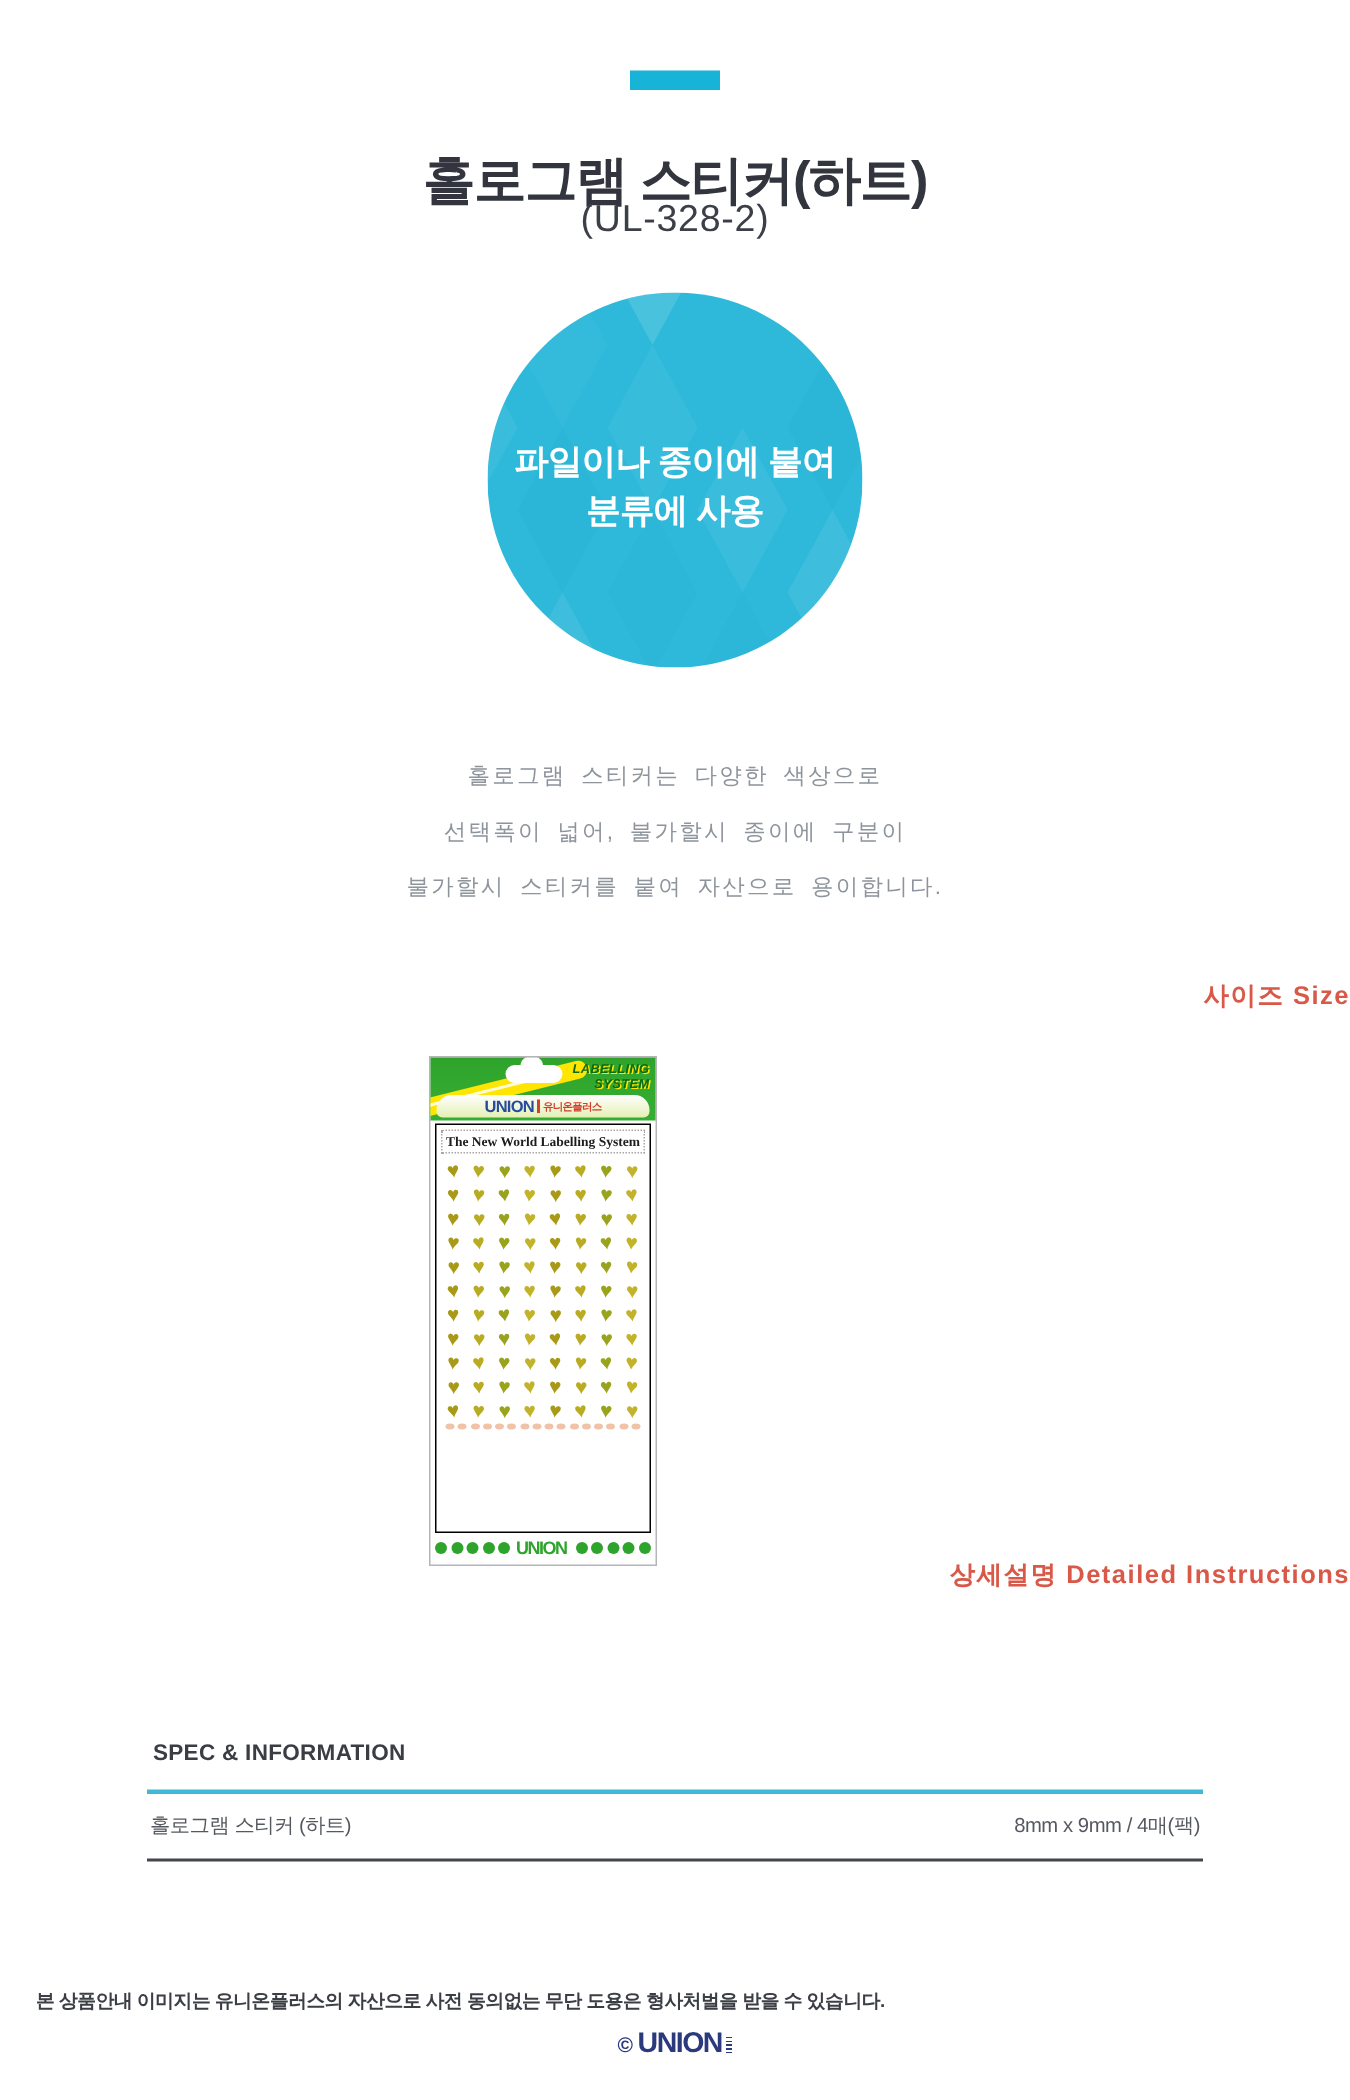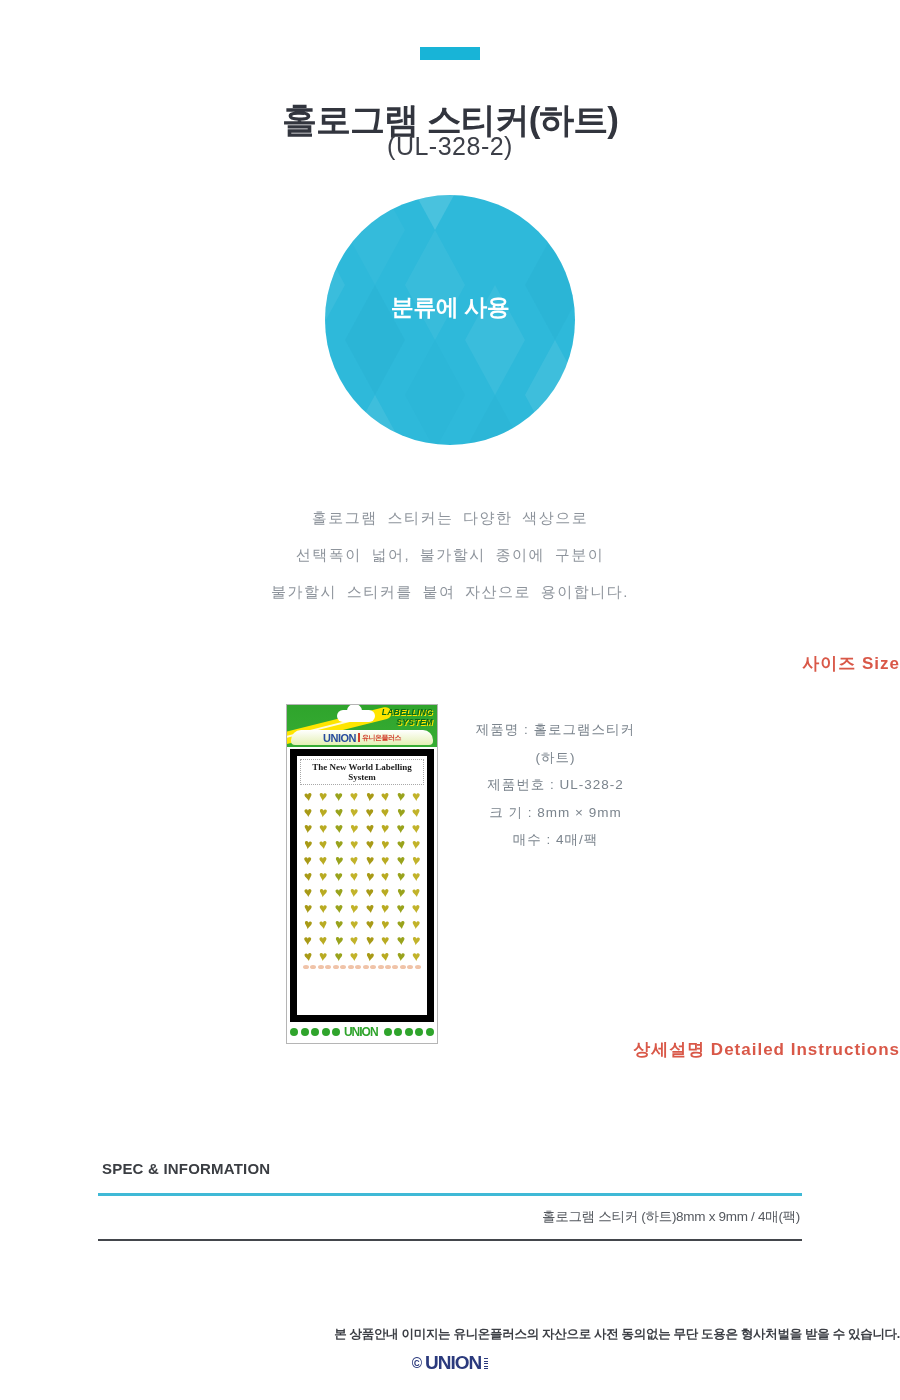--- a/index.html
+++ b/index.html
@@ -47,21 +47,21 @@
   .label-sys { position:absolute; right:4px; top:3px; text-align:right; font-style:italic;
             font-weight:800; font-size:8.5px; line-height:9.5px; color:#0d6b12;
             text-shadow:1px 1px 0 #ffe500; letter-spacing:0.3px; }
   .union-band { position:absolute; left:4px; right:4px; bottom:2px; height:15px;
             background:linear-gradient(#ffffff,#e4f0b4); border-radius:10px 10px 4px 4px;
             display:flex; align-items:center; justify-content:center; gap:2px; }
   .union-band .brand { color:#274b9e; font-weight:800; font-size:11px; letter-spacing:-0.5px; }
   .union-tick { width:2px; height:9px; background:#d2402e; }
   .union-kr { color:#d2402e; font-weight:700; font-size:7px; letter-spacing:-0.5px; }
 
-  .sheet { position:absolute; top:44px; left:3px; right:3px; bottom:21px; border:7px solid #000000; background:#fff; }
+  .sheet { position:absolute; top:44px; left:3px; right:3px; bottom:21px; border:1px solid #000000; background:#fff; }
   .tagline-box { margin:3px 3px 2px; border:1px dotted #a8a8a8; padding:2px 0; text-align:center;
             font-family:"Liberation Serif", serif; font-size:9px; font-weight:700; color:#1c1c1c; }
   .hearts { display:grid; grid-template-columns:repeat(8,1fr); justify-items:center; padding:1px 3px 0; }
   .heart { font-size:14px; line-height:16px; display:inline-block; }
   .pale-dots { display:flex; justify-content:space-between; padding:1px 6px 0; }
   .pale-dot { width:6px; height:4px; border-radius:50%; background:#f0c3a8; }
 
   .pkg-footer { position:absolute; left:4px; right:4px; bottom:3px; height:16px;
             display:flex; align-items:center; justify-content:center; gap:2.5px; background:#fff; }
   .gdot { width:8px; height:8px; border-radius:50%; background:#2fa42c; flex:0 0 auto; }
@@ -71,26 +71,26 @@
   .micro-block.navy { background:repeating-linear-gradient(#2b3a7d 0 1px, #fff 1px 2.5px); height:11px; }
 
   
   .size-specs { position:absolute; left:468px; top:716px; width:175px; text-align:center;
             color:#7b848d; font-size:13.5px; line-height:27.5px; letter-spacing:1px; }
 
   
   .spec-info { position:absolute; left:98px; top:1156px; width:704px; }
   .spec-info h2 { margin:4px; font-size:15px; font-weight:800; color:#3a3d42; letter-spacing:0.2px; }
   .cyan-rule { margin-top:16px; height:3px; background:#3fb9d6; }
-  .spec-row { display:flex; justify-content:flex-end; align-items:center;
+  .spec-row { display:flex; justify-content:space-between; align-items:center;
             padding:12px 2px 13px; font-size:13.5px; color:#55595f; letter-spacing:-0.3px; }
   .dark-rule { height:2px; background:#43464c; }
 
   
-  .notice { position:absolute; left:0; right:0; top:1326px; text-align:right;
+  .notice { position:absolute; left:0; right:0; top:1326px; text-align:left;
             font-size:12.5px; font-weight:700; color:#3b3e44; letter-spacing:-0.3px;margin-left:24px; }
   .logo { position:absolute; left:0; right:0; top:1352px; text-align:center; color:#2b3a7d;
             display:flex; align-items:center; justify-content:center; gap:3px; }
   .logo .copy { font-size:14px; font-weight:700; }
   .logo .brand { font-size:19px; font-weight:800; letter-spacing:-1px; }
 </style>
 </head>
 <body>
 
 <div class="page">
@@ -122,20 +122,21 @@
           <polygon points="230,-75 260,-20 230,35 200,-20" fill="#ffffff" opacity="0.03"></polygon>
           <polygon points="230,35 260,90 230,145 200,90" fill="#007fa3" opacity="0.05"></polygon>
           <polygon points="230,145 260,200 230,255 200,200" fill="#ffffff" opacity="0.08"></polygon>
           <polygon points="290,-20 320,35 290,90 260,35" fill="#ffffff" opacity="0.13"></polygon>
           <polygon points="290,90 320,145 290,200 260,145" fill="#ffffff" opacity="0.05"></polygon>
           <polygon points="290,200 320,255 290,310 260,255" fill="#007fa3" opacity="0.03"></polygon>
           <polygon points="290,310 320,365 290,420 260,365" fill="#ffffff" opacity="0.09"></polygon>
         </g>
     </svg>
     <div class="hero-text">
+      <div>파일이나 종이에 붙여</div>
       <div>분류에 사용</div>
     </div>
   </div>
 
   <div class="desc">
       <div>홀로그램 스티커는 다양한  색상으로</div>
       <div>선택폭이 넓어, 불가할시 종이에 구분이</div>
       <div>불가할시 스티커를 붙여 자산으로 용이합니다.</div>
     </div>
 
@@ -281,26 +282,20 @@
       <span class="dots-right" style="display:flex;gap:2.5px;">
           <span class="gdot"></span>
           <span class="gdot"></span>
           <span class="gdot"></span>
           <span class="gdot"></span>
           <span class="gdot"></span>
         </span>
     </div>
   </div>
 
-  <div class="size-specs">
-      <div>제품명 : 홀로그램스티커(하트)</div>
-      <div>제품번호 :  UL-328-2</div>
-      <div>크  기 :  8mm × 9mm</div>
-      <div>매수 : 4매/팩</div>
-    </div>
 
   <div class="hand-heading details-heading">상세설명 Detailed Instructions</div>
 
   <div class="spec-info">
     <h2>SPEC &amp; INFORMATION</h2>
     <div class="cyan-rule"></div>
     <div class="spec-row">
       <span>홀로그램 스티커 (하트)</span>
       <span>8mm x 9mm / 4매(팩)</span>
     </div>

